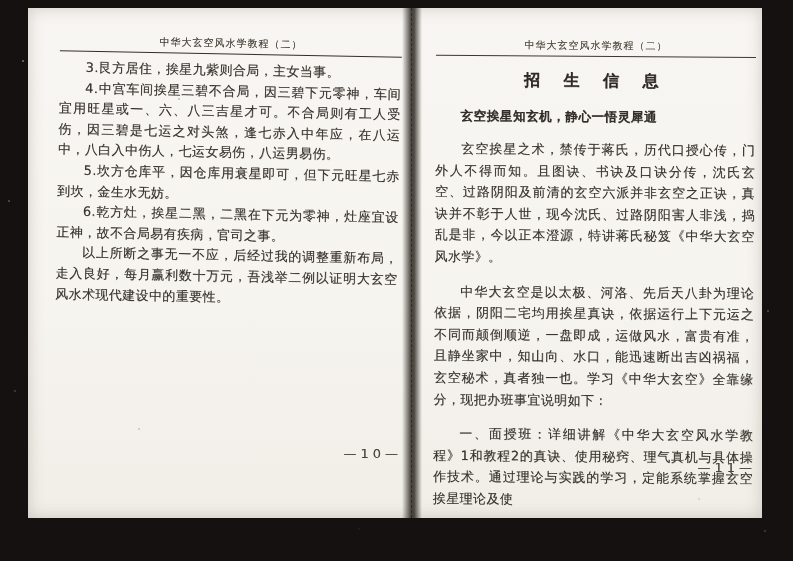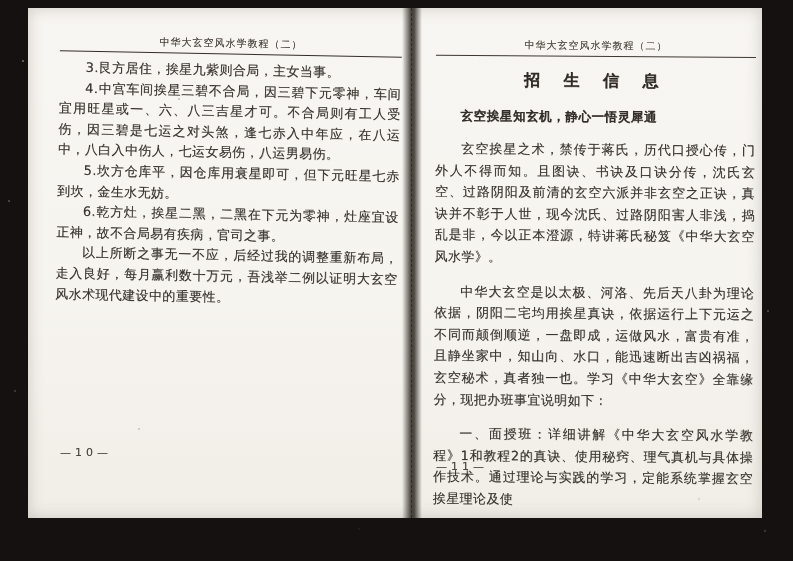--- a/index.html
+++ b/index.html
@@ -50,21 +50,21 @@
   .page.right p.para{line-height:21.6px;margin-top:13px;}
   .section-title{
     margin:14px 0 0 0;text-align:center;font-size:16px;font-weight:bold;
     letter-spacing:9px;color:#2e2925;text-shadow:.4px .4px .6px rgba(45,38,32,.5);
   }
   .subtitle{
     margin:17px 0 0 0;font-size:12.5px;font-weight:bold;letter-spacing:.6px;
     text-indent:2em;color:#332e29;text-shadow:.3px .3px .5px rgba(50,43,36,.5);
   }
   .pagenum{
-    position:absolute;text-align:left;font-size:11px;letter-spacing:4px;
+    position:absolute;text-align:right;font-size:13px;letter-spacing:4px;
     color:#4a443d;text-shadow:0 0 .5px rgba(70,62,54,.5);
   }
   .pagenum.left{left:32px;top:438px;width:342px;}
   .pagenum.right{left:408px;top:452px;width:320px;}
   
   .paper-noise{position:absolute;width:2px;height:2px;border-radius:50%;
     background:rgba(90,82,72,.35);
     box-shadow: 90px 120px 0 rgba(100,90,80,.25),
                 -40px 330px 0 rgba(100,90,80,.3),
                 480px 60px 0 rgba(110,100,88,.22),

